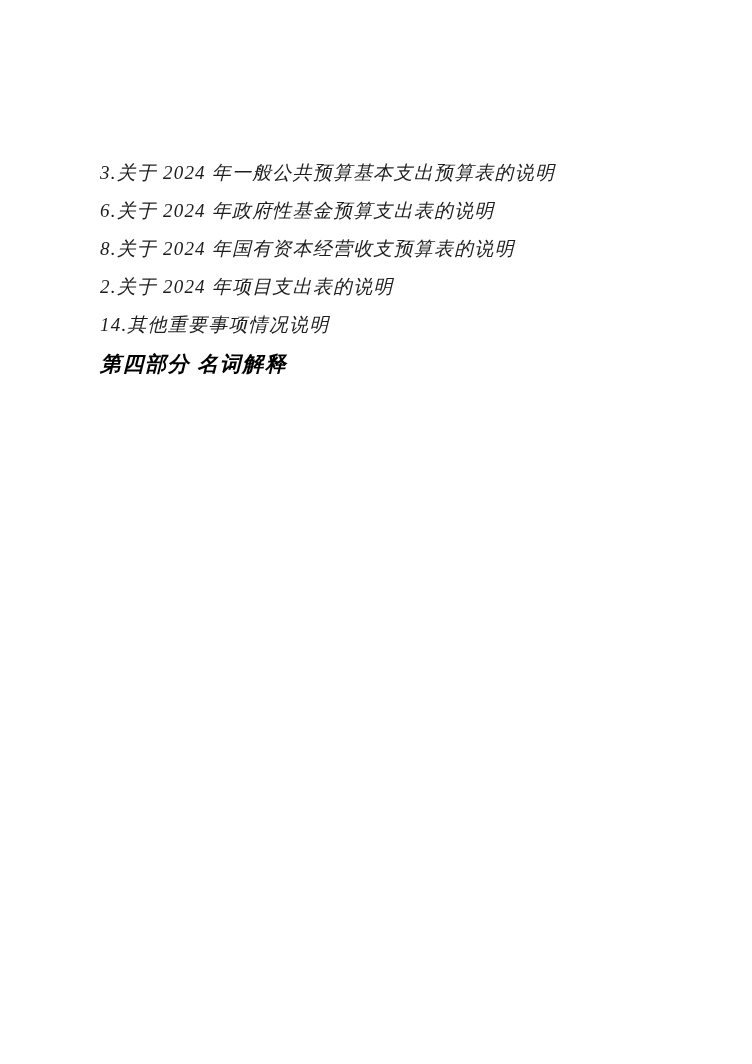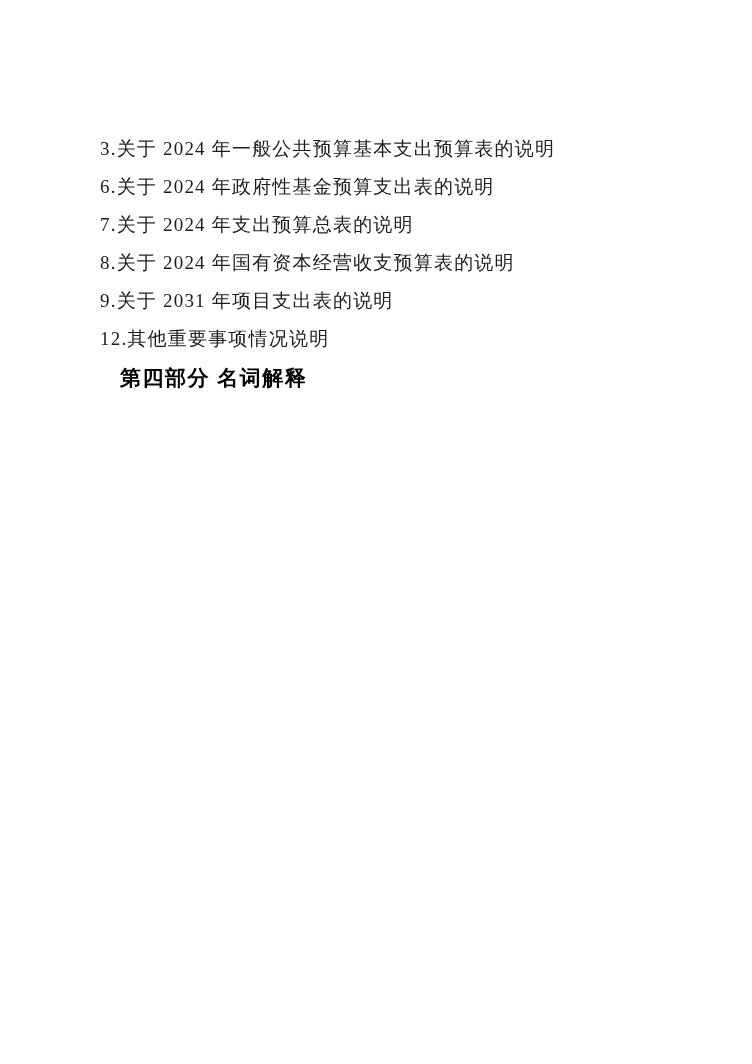--- a/index.html
+++ b/index.html
@@ -10,48 +10,47 @@
   .page {
     position: relative;
     width: 752px;
     height: 1064px;
     background: #ffffff;
     overflow: hidden;
   }
   .content {
     position: absolute;
     left: 100px;
-    top: 130px;
+    top: 154px;
     right: 50px;
+    font-style: italic;
   }
   .toc-line {
     font-family: "Liberation Serif", "DejaVu Serif", serif;
     font-size: 19px;
     line-height: 38px;
     letter-spacing: 1.2px;
     color: #1d1d1d;
     white-space: nowrap;
   }
   .section-heading {
     font-family: "Liberation Sans", "DejaVu Sans", sans-serif;
     font-weight: 700;
     font-size: 21px;
     line-height: 40px;
     letter-spacing: 1.5px;
     color: #000000;
     white-space: nowrap;
-    margin-left: 20px;
   }
 </style>
 </head>
 <body>
 
 <div class="page">
   <div class="content">
     <div class="toc-line">3.关于 2024 年一般公共预算基本支出预算表的说明</div>
     <div class="toc-line">6.关于 2024 年政府性基金预算支出表的说明</div>
-    <div class="toc-line">7.关于 2024 年支出预算总表的说明</div>
     <div class="toc-line">8.关于 2024 年国有资本经营收支预算表的说明</div>
-    <div class="toc-line">9.关于 2031 年项目支出表的说明</div>
-    <div class="toc-line">12.其他重要事项情况说明</div>
+    <div class="toc-line">2.关于 2024 年项目支出表的说明</div>
+    <div class="toc-line">14.其他重要事项情况说明</div>
     <div class="section-heading">第四部分 名词解释</div>
   </div>
 </div>
 
 </body></html>

